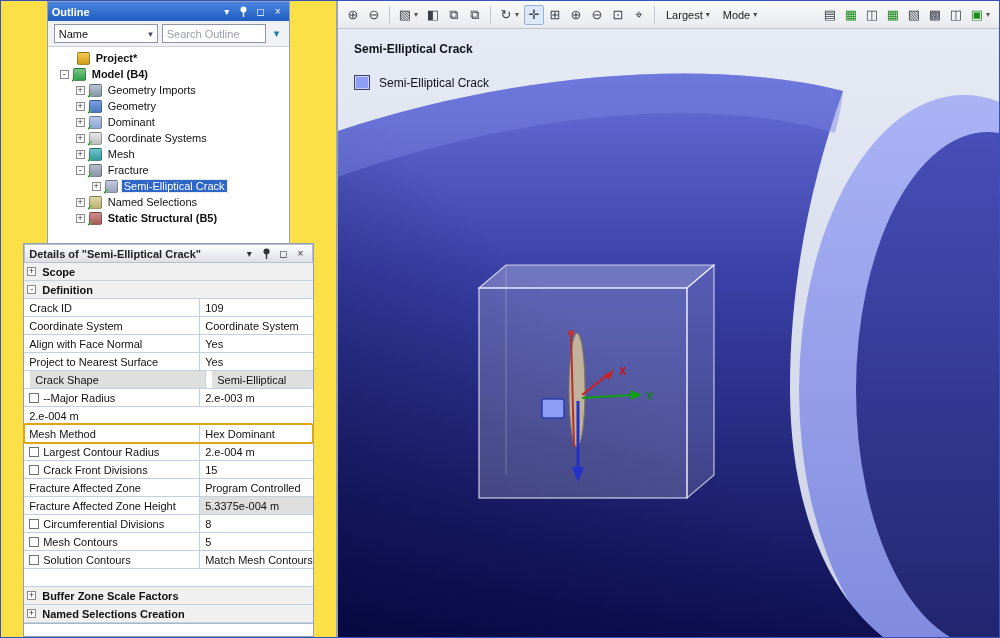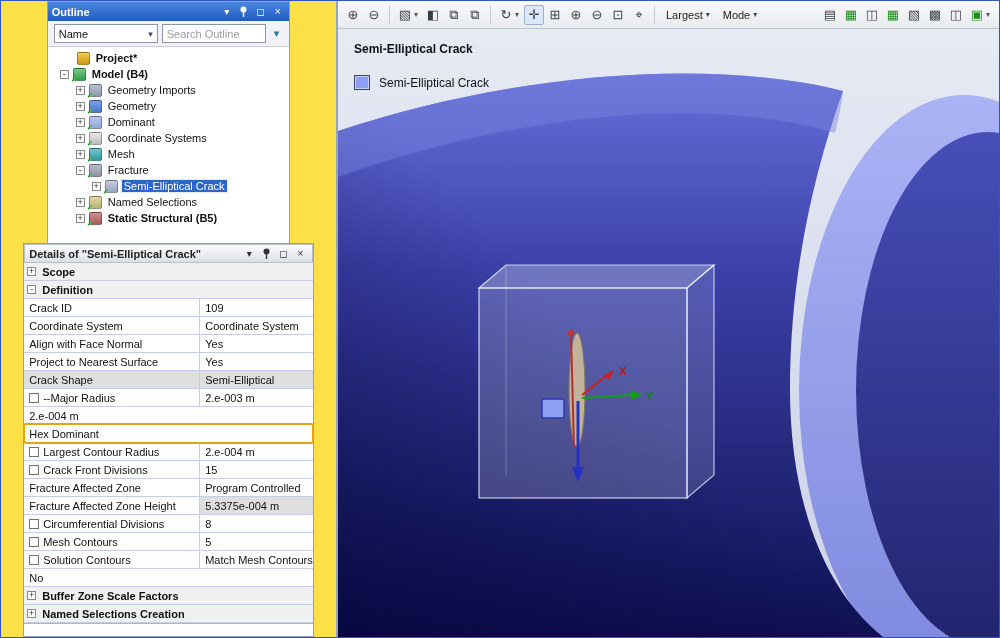--- a/index.html
+++ b/index.html
@@ -51,21 +51,21 @@
   .i-frac  { background:linear-gradient(#b6bcc8,#8d95a6); }
   .i-crack { background:linear-gradient(#c4cbe0,#9aa3c0); }
   .i-ns    { background:linear-gradient(#ded8a2,#bcb272); }
   .i-ss    { background:linear-gradient(#d09090,#a85858); }
 
   .details-panel { flex:1; display:flex; flex-direction:column; border:1px solid #8fa0b8; border-top:1px solid #8fa0b8; background:#fff; }
   .details-table { flex:none; border-bottom:1px solid #a8b8cc; }
   .drow { height:18px; display:flex; align-items:stretch; border-bottom:1px solid #c2d0e4; position:relative; }
   .drow .dlbl { width:176px; flex:none; display:flex; align-items:center; padding-left:5px; border-right:1px solid #c2d0e4; background:#fff; }
   .drow .dval { flex:1; display:flex; align-items:center; padding-left:5px; background:#fff; }
-  .drow.graybg .dlbl, .drow.graybg .dval { background:#dfdfdf; }
+  .drow.graybg .dlbl, .drow.graybg .dval { background:#dfdfdf;margin-left:6px; }
   .drow.grayval .dval { background:#dfdfdf; }
   .drow.hl::after { content:""; position:absolute; left:-1px; right:-1px; top:-2px; bottom:-2px; border:2px solid #e0a512; border-radius:3px; pointer-events:none; z-index:5; }
   .dsec { height:18px; display:flex; align-items:center; background:#f0f0f0; border-bottom:1px solid #c2d0e4; padding-left:3px; font-weight:bold; }
   .dsec .exp { width:9px; height:9px; border:1px solid #8a8a8a; background:#fff; font-size:9px; line-height:7px; text-align:center; font-weight:normal; color:#333; margin-right:6px; }
   .cb { width:10px; height:10px; border:1px solid #707070; background:#fff; margin-right:4px; flex:none; }
 
   
   .right { flex:1; display:flex; flex-direction:column; min-width:0; }
   .vtoolbar { height:28px; flex:none; background:linear-gradient(#fafafa,#e8eaee); border-bottom:1px solid #bfc4cc; display:flex; align-items:center; padding:0 5px; gap:1px; }
   .tb { min-width:20px; height:20px; display:inline-flex; align-items:center; justify-content:center; font-size:13px; color:#3a3f48; border:1px solid transparent; border-radius:2px; }
@@ -240,20 +240,21 @@
           <div class="dlbl">
             <span class="cb"></span>
             <span>--Major Radius</span>
           </div>
           <div class="dval">2.e-003 m</div>
         </div>
         <div class="drow">
           <div class="dval">2.e-004 m</div>
         </div>
         <div class="drow hl">
+          <div class="dlbl">Mesh Method</div>
           <div class="dval">Hex Dominant</div>
         </div>
         <div class="drow">
           <div class="dlbl">
             <span class="cb"></span>
             <span>Largest Contour Radius</span>
           </div>
           <div class="dval">2.e-004 m</div>
         </div>
         <div class="drow">
@@ -286,21 +287,20 @@
           <div class="dval">5</div>
         </div>
         <div class="drow">
           <div class="dlbl">
             <span class="cb"></span>
             <span>Solution Contours</span>
           </div>
           <div class="dval">Match Mesh Contours</div>
         </div>
         <div class="drow">
-          <div class="dval">No</div>
         </div>
 
         <div class="dsec">
           <span class="exp">+</span>
           <span>Buffer Zone Scale Factors</span>
         </div>
         <div class="dsec">
           <span class="exp">+</span>
           <span>Named Selections Creation</span>
         </div>

